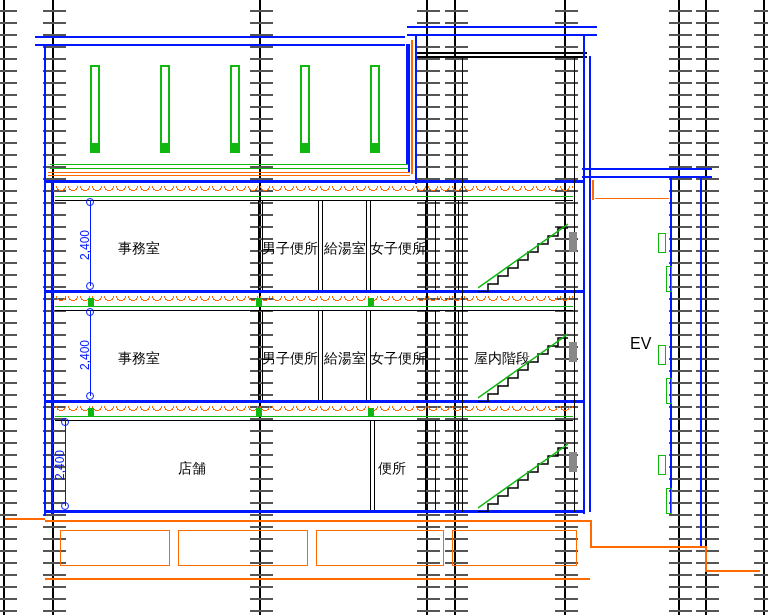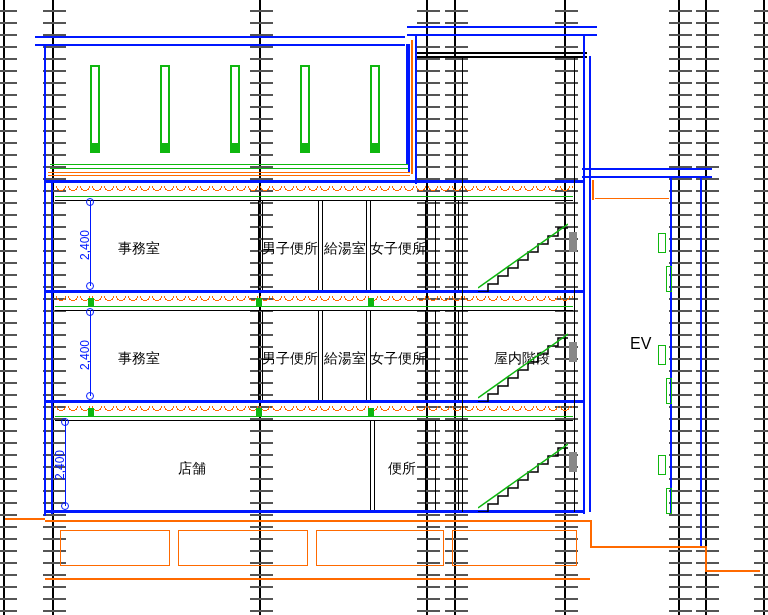--- a/index.html
+++ b/index.html
@@ -140,23 +140,23 @@
   <div class="label" style="left:262px; top:240px">男子便所</div>
   <div class="label" style="left:324px; top:240px">給湯室</div>
   <div class="label" style="left:370px; top:240px">女子便所</div>
 
   <div class="label" style="left:118px; top:350px">事務室</div>
   <div class="label" style="left:262px; top:350px">男子便所</div>
   <div class="label" style="left:324px; top:350px">給湯室</div>
   <div class="label" style="left:370px; top:350px">女子便所</div>
 
   <div class="label" style="left:178px; top:460px">店舗</div>
-  <div class="label" style="left:388px; top:460px">便所</div>
-
-  <div class="label" style="left:494px; top:350px">屋内階段</div>
+  <div class="label" style="left:378px; top:460px">便所</div>
+
+  <div class="label" style="left:474px; top:350px">屋内階段</div>
   <div class="label" style="left:630px; top:335px; font-size:16px">EV</div>
 
   <div class="line v border-blue thin" style="left:90px; top:200px; height:86px"></div>
   <div style="position:absolute;left:86px;top:198px;width:8px;height:8px;border:1px solid #0018ff;border-radius:50%"></div>
   <div style="position:absolute;left:86px;top:282px;width:8px;height:8px;border:1px solid #0018ff;border-radius:50%"></div>
   <div class="dim-label" style="left:78px; top:260px">2,400</div>
 
   <div class="line v border-blue thin" style="left:90px; top:310px; height:86px"></div>
   <div style="position:absolute;left:86px;top:308px;width:8px;height:8px;border:1px solid #0018ff;border-radius:50%"></div>
   <div style="position:absolute;left:86px;top:392px;width:8px;height:8px;border:1px solid #0018ff;border-radius:50%"></div>

